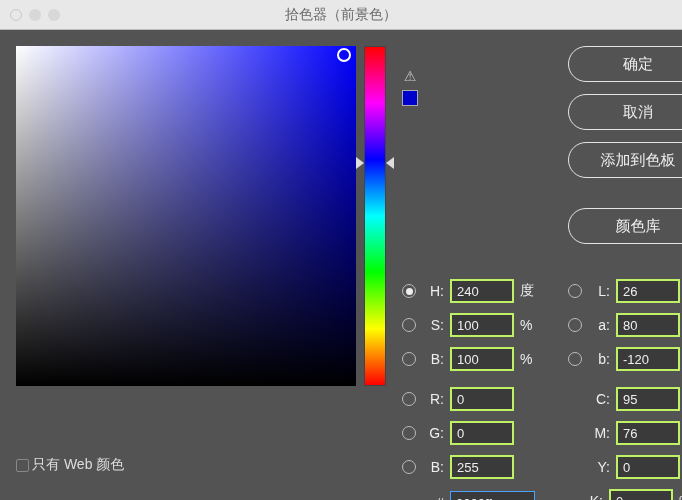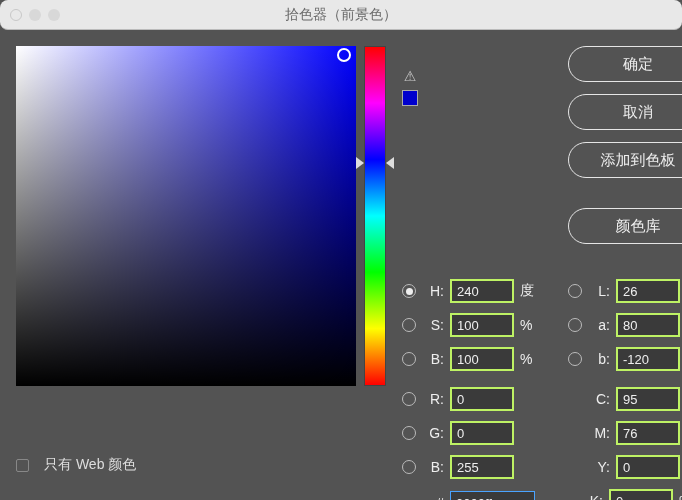--- a/index.html
+++ b/index.html
@@ -1,32 +1,32 @@
 <!DOCTYPE html>
 <html><head>
 <meta charset="utf-8">
 <style>
 * { margin: 0; padding: 0; box-sizing: border-box; font-family: "PingFang SC", "Microsoft YaHei", sans-serif; }
 body { width: 682px; height: 500px; background: #535353; overflow: hidden; }
-.titlebar { height: 30px; display: flex; align-items: center; justify-content: center; background: #e8e8e8; color: #6a6a6a; font-size: 14px; border-bottom: 1px solid #bbb; position: relative; border-radius: 8px; }
+.titlebar { height: 30px; display: flex; align-items: center; justify-content: center; background: #e8e8e8; color: #6a6a6a; font-size: 14px; border-bottom: 1px solid #bbb; position: relative; }
 .traffic { position: absolute; left: 10px; display: flex; gap: 7px; }
 .traffic span { width: 12px; height: 12px; border-radius: 50%; background: #d8d8d8; display: block; }
 .traffic span.close { background: #e8e8e8; border: 1px solid #c8c8c8; }
 
 .main { display: flex; padding: 16px 8px 12px 16px; gap: 8px; }
 
 .left-col { width: 370px; }
 .sv-area { width: 340px; height: 340px; position: relative; cursor: crosshair;
   background:
     linear-gradient(to top, #000, rgba(0,0,0,0)),
     linear-gradient(to right, #fff, #0000ff);
 }
 .sv-area .marker { position: absolute; top: 2px; right: 5px; width: 14px; height: 14px; border: 2px solid #fff; border-radius: 50%; }
 
-.webonly { margin-top: 70px; display: flex; align-items: center; color: #ddd; font-size: 14px; gap: 15px; }
+.webonly { margin-top: 70px; display: flex; align-items: center; color: #ddd; font-size: 14px; gap: 3px; }
 .webonly .chk { width: 13px; height: 13px; border: 1px solid #888; border-radius: 2px; }
 
 .hue-col { position: relative; margin-top: 0; }
 .hue-strip { width: 22px; height: 340px; border: 1px solid #444;
   background: linear-gradient(to bottom,
     #ff0000 0%, #ff00ff 16.6%, #0000ff 33.3%, #00ffff 50%,
     #00ff00 66.6%, #ffff00 83.3%, #ff0000 100%);
 }
 .hue-arrow-l, .hue-arrow-r { position: absolute; top: 111px; width: 0; height: 0; border-top: 6px solid transparent; border-bottom: 6px solid transparent; }
 .hue-arrow-l { left: -8px; border-left: 8px solid #ddd; }

